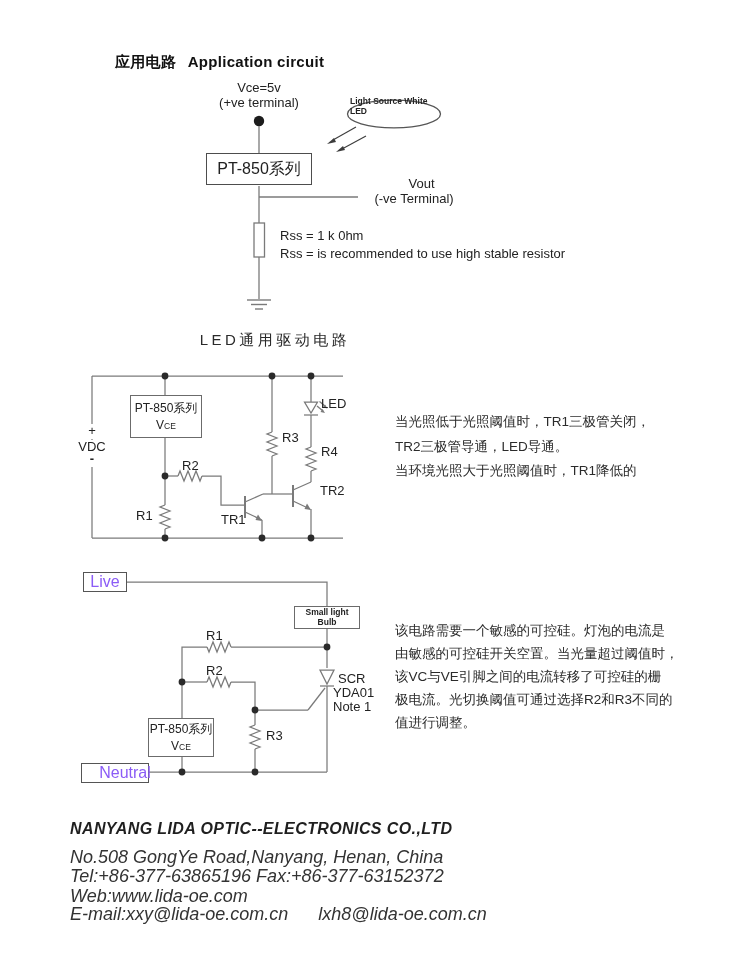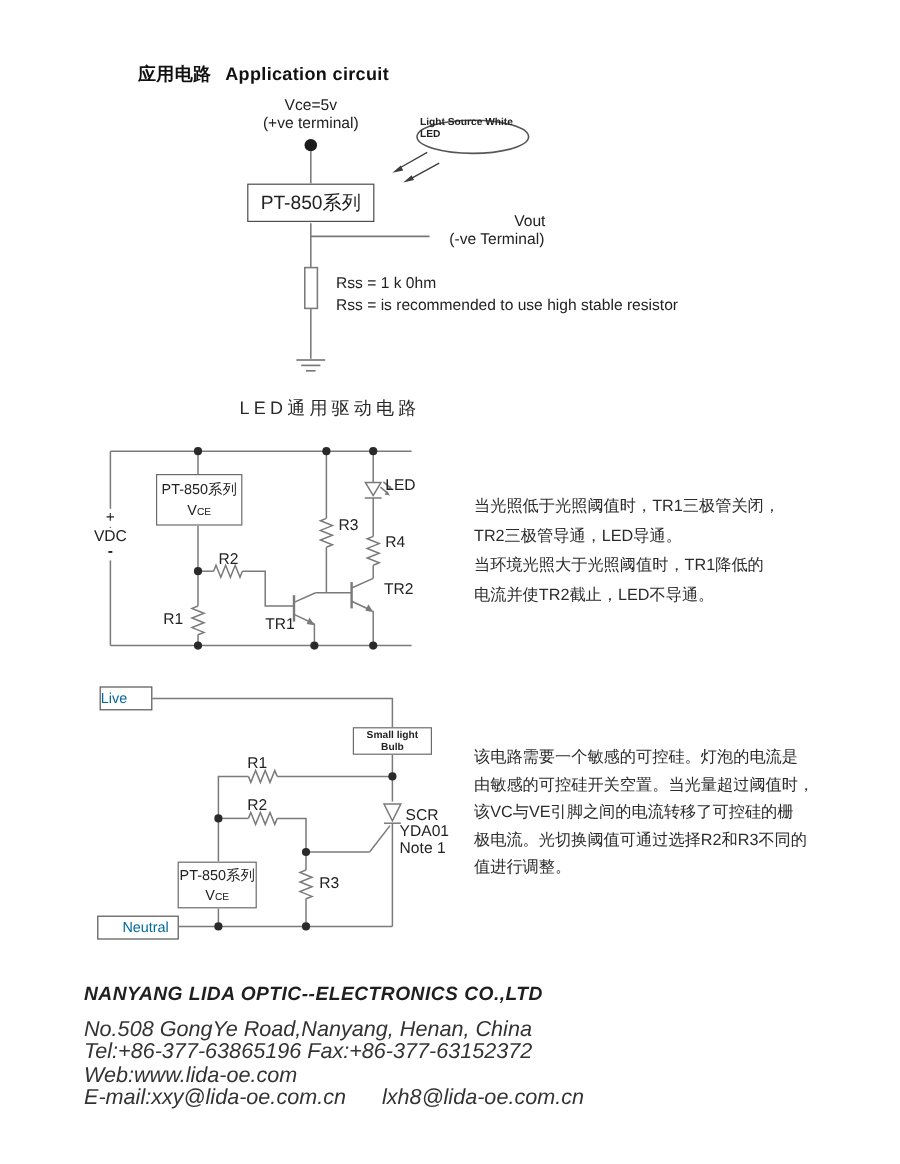--- a/index.html
+++ b/index.html
@@ -17,22 +17,22 @@
   .dev-box{
     border:1.5px solid #4d4d4d;display:flex;align-items:center;justify-content:center;
     font-size:16px;color:#222;background:#fff;
   }
   .dev-box2{
     border:1.3px solid #6b6b6b;display:flex;flex-direction:column;align-items:center;justify-content:center;
     font-size:12px;color:#222;background:#fff;line-height:1.35;
   }
   .pin-sub{font-size:8.5px;}
   .term-box{
-    border:1.3px solid #555;display:flex;align-items:center;
-    font-size:12px;color:#0369a1;background:#fff;
+    border:1.3px solid #555;display:flex;align-items:center;justify-content:center;
+    font-size:16px;color:#8b5cf6;background:#fff;
   }
   .bulb-box{
     border:1.3px solid #6b6b6b;display:flex;flex-direction:column;align-items:center;justify-content:center;
     background:#fff;
   }
   .heading2{font-size:15px;letter-spacing:3.5px;color:#2a2a2a;}
   .desc{font-size:13.5px;color:#2b2b2b;}
   .desc2 div{line-height:24.5px;white-space:nowrap;}
   .desc3 div{line-height:23px;white-space:nowrap;}
   .mask{background:#fff;}
@@ -171,21 +171,21 @@
     <span>应用电路</span>
     <span style="margin-left:7px;">Application circuit</span>
   </div>
 
   <div class="abs lbl ctr" style="left:200px;top:81px;width:118px;">Vce=5v</div>
   <div class="abs lbl ctr" style="left:200px;top:96px;width:118px;">(+ve terminal)</div>
   <div class="abs lbl-sm" style="left:350px;top:100px;width:89px;height:14px;display:flex;align-items:center;justify-content:center;">Light Source White LED</div>
   <div class="abs dev-box" style="left:206px;top:153px;width:104px;height:30px;">
     <span>PT-850系列</span>
   </div>
-  <div class="abs lbl ctr" style="left:394px;top:177px;width:95px;">Vout</div>
+  <div class="abs lbl ctr" style="left:374px;top:177px;width:95px;">Vout</div>
   <div class="abs lbl ctr" style="left:359px;top:192px;width:110px;">(-ve Terminal)</div>
   <div class="abs lbl" style="left:280px;top:229px;">Rss = 1 k 0hm</div>
   <div class="abs lbl" style="left:280px;top:247px;">Rss = is recommended to use high stable resistor</div>
 
   <div class="abs heading2 ctr" style="left:160px;top:331px;width:230px;">LED通用驱动电路</div>
 
   <div class="abs lbl ctr mask" style="left:84px;top:424px;width:16px;">+</div>
   <div class="abs lbl ctr mask" style="left:70px;top:440px;width:44px;">VDC</div>
   <div class="abs lbl ctr mask" style="left:84px;top:452px;width:16px;font-weight:bold;">-</div>
   <div class="abs dev-box2" style="left:130px;top:395px;width:70px;height:41px;">
@@ -196,21 +196,20 @@
   <div class="abs lbl" style="left:182px;top:459px;">R2</div>
   <div class="abs lbl" style="left:282px;top:431px;">R3</div>
   <div class="abs lbl" style="left:321px;top:445px;">R4</div>
   <div class="abs lbl" style="left:221px;top:513px;">TR1</div>
   <div class="abs lbl" style="left:320px;top:484px;">TR2</div>
   <div class="abs lbl" style="left:321px;top:397px;">LED</div>
   <div class="abs desc desc2" style="left:395px;top:410px;width:330px;">
     <div>当光照低于光照阈值时，TR1三极管关闭，</div>
     <div>TR2三极管导通，LED导通。</div>
     <div>当环境光照大于光照阈值时，TR1降低的</div>
-    <div>电流并使TR2截止，LED不导通。</div>
   </div>
 
   <div class="abs term-box" style="left:83px;top:572px;width:42px;height:18px;">
     <span>Live</span>
   </div>
   <div class="abs bulb-box" style="left:294px;top:606px;width:64px;height:21px;text-align:right;">
     <span class="lbl-sm">Small light</span>
     <span class="lbl-sm">Bulb</span>
   </div>
   <div class="abs lbl" style="left:206px;top:629px;">R1</div>

